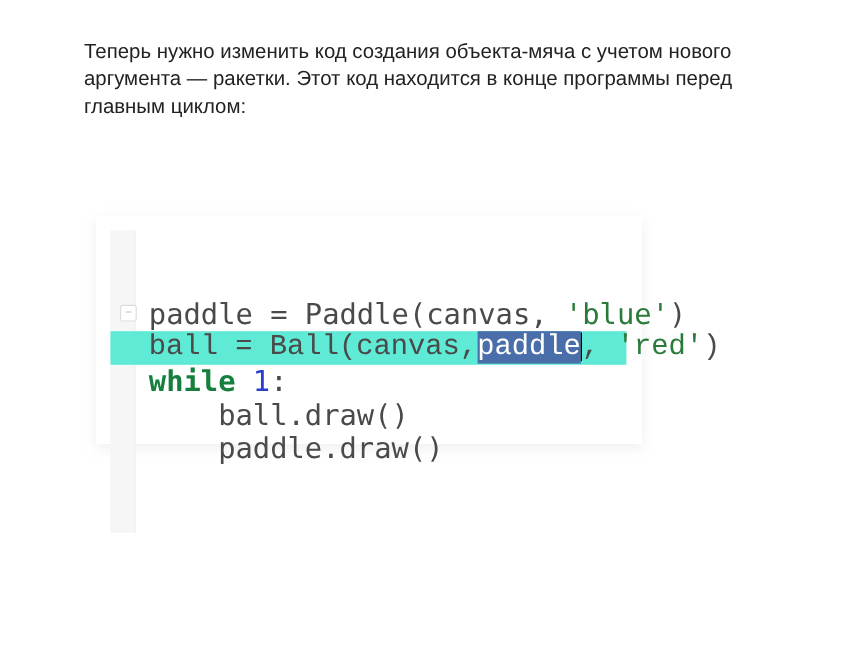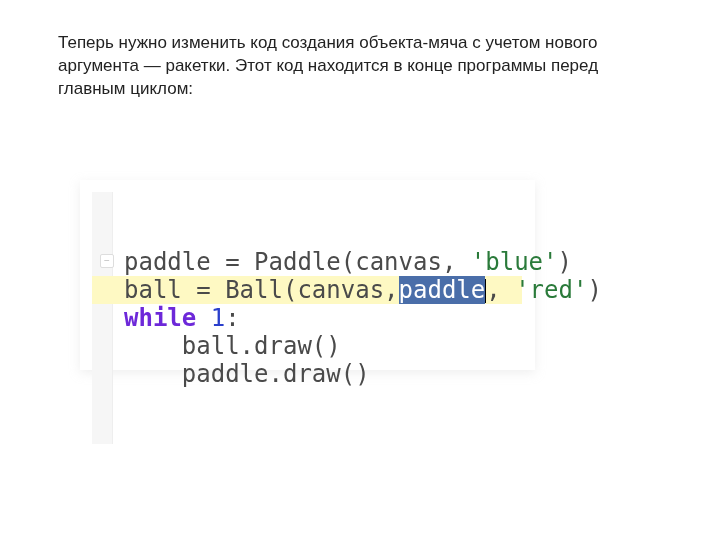--- a/index.html
+++ b/index.html
@@ -8,21 +8,21 @@
     width: 720px;
     height: 540px;
     background: #ffffff;
     font-family: Arial, Helvetica, sans-serif;
     color: #333;
     position: relative;
   }
   .desc {
     position: absolute;
     top: 32px;
-    left: 58px;
+    left: 70px;
     width: 560px;
     font-size: 17px;
     line-height: 1.35;
     color: #222;
   }
   .code-wrap {
     position: absolute;
     top: 192px;
     left: 92px;
     width: 430px;
@@ -58,21 +58,21 @@
     background: #fff;
     border: 1px solid #ddd;
     border-radius: 2px;
   }
   .cl {
     display: block;
     padding-left: 32px;
     height: 28px;
   }
   .kw {
-    color: #6d28d9;
+    color: #15803d;
     font-weight: bold;
   }
   .num {
     color: #2a3fcc;
   }
   .str {
     color: #2a7a3a;
   }
   .sel {
     background: #4a6ea9;
@@ -80,21 +80,22 @@
     padding: 0;
   }
   .caret {
     border-right: 1px solid #000;
     display: inline-block;
     height: 1em;
     vertical-align: middle;
     width: 0;
   }
   .hl-line {
-    background: #fef9c3;
+    background: #5eead4;
+    font-family: Liberation Mono, monospace;
   }
   .code-shadow {
     position: absolute;
     top: 180px;
     left: 80px;
     width: 455px;
     height: 190px;
     box-shadow: 0 3px 10px rgba(210,210,210,0.35), 0 0 0 0 rgba(0,0,0,0);
     pointer-events: none;
     background: transparent;

